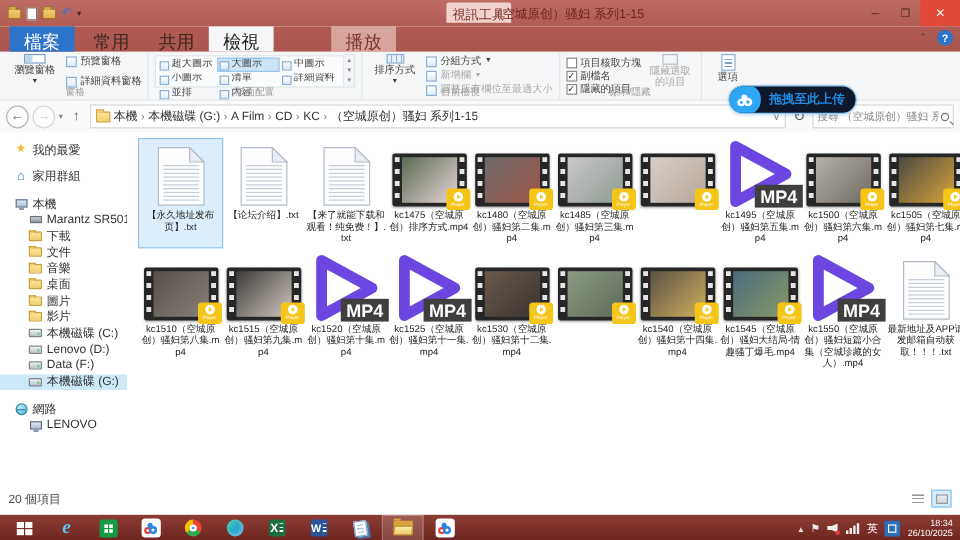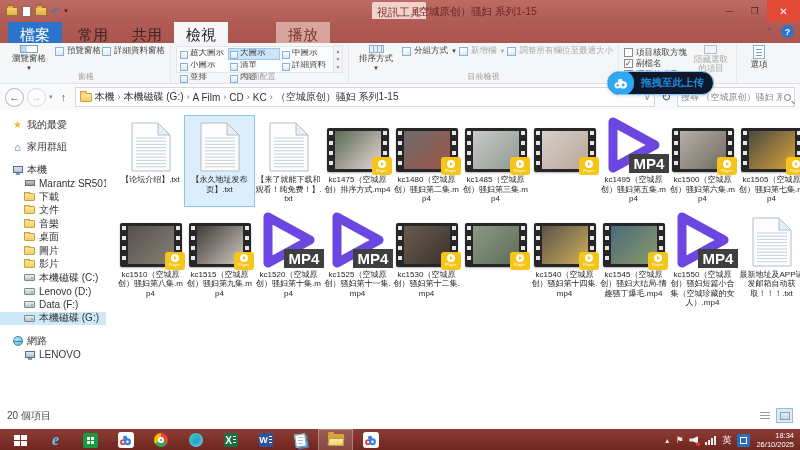--- a/index.html
+++ b/index.html
@@ -30,21 +30,21 @@
   .tabrow-right{position:absolute;right:6px;top:3px;display:flex;gap:8px;align-items:center}
   .rib-collapse{color:#5a4a48;font-size:9px}
   .rib-help{width:13px;height:13px;border-radius:50%;background:#2b74c9;color:#fff;font-size:9px;font-weight:bold;display:flex;align-items:center;justify-content:center}
 
   
   .ribbon{height:41px;background:#f5f6f7;border-bottom:1px solid #e0e2e5;display:flex;padding:1px 0 0 2px}
   .rgroup{position:relative;padding:1px 5px 10px;border-right:1px solid #e4e6e9;display:flex;gap:4px;flex-shrink:0}
   .rgl{position:absolute;bottom:1px;left:0;right:0;text-align:center;font-size:8px;color:#9a9a9a;white-space:nowrap}
   .rbig{display:flex;flex-direction:column;align-items:center;justify-content:flex-start;width:44px;font-size:8.5px;color:#3f3f3f;text-align:center;line-height:9px;gap:1px}
   .rbig.dis{color:#a8a8a8}
-  .rcol{display:flex;flex-direction:row;justify-content:space-between;gap:1px;padding-top:1px}
+  .rcol{display:flex;flex-direction:column;justify-content:space-between;gap:1px;padding-top:1px}
   .rsm{display:flex;align-items:center;gap:3px;font-size:8.5px;color:#3f3f3f;height:10px;white-space:nowrap}
   .rsm.dis{color:#ababab}
   .caret{font-size:6px;color:inherit}
   .ic-nav{width:18px;height:13px;border:1px solid #7aa0c8;background:#fff;position:relative}
   .ic-nav::before{content:"";position:absolute;left:0;top:0;bottom:0;width:6px;background:#bcd8f0}
   .ic-sm{width:9px;height:9px;border:1px solid #8ab0d8;background:linear-gradient(#fff,#dceaf8);flex-shrink:0}
   .ic-sort{width:15px;height:13px;border:1px solid #8ab0d8;background:repeating-linear-gradient(90deg,#e8f1fa 0 3px,#8ab0d8 3px 4px)}
   .ic-page{width:13px;height:15px;background:#f2f4f6;border:1px solid #b8bec6}
   .ic-opt{width:12px;height:14px;background:#fff;border:1px solid #8ab0d8;position:relative}
   .ic-opt::before{content:"";position:absolute;left:2px;right:2px;top:3px;height:8px;background:repeating-linear-gradient(#7aa0c8 0 1px,transparent 1px 3px)}
@@ -452,61 +452,61 @@
         </div>
         <div class="snode child">
           <span class="si">
             <span class="si-comp"></span>
           </span>
           <span>LENOVO</span>
         </div>
       </div>
     <div class="content" id="content">
         <div class="frow">
-          <div class="tile">
+          <div class="tile sel">
       <div class="ficonbox">
               <svg width="40" height="50" viewBox="0 0 40 50" style="margin-bottom:2px">
   <path d="M1 1 h26 l12 12 v36 h-38 z" fill="#fdfdfe" stroke="#b2bcc8"></path>
   <path d="M27 1 l12 12 h-12 z" fill="#e9eef4" stroke="#b2bcc8"></path>
   <g stroke="#c6d0dc">
                   <line x1="5" y1="16" x2="35" y2="16"></line>
                   <line x1="5" y1="19.2" x2="35" y2="19.2"></line>
                   <line x1="5" y1="22.4" x2="35" y2="22.4"></line>
                   <line x1="5" y1="25.6" x2="35" y2="25.6"></line>
                   <line x1="5" y1="28.8" x2="35" y2="28.8"></line>
                   <line x1="5" y1="32" x2="35" y2="32"></line>
                   <line x1="5" y1="35.2" x2="35" y2="35.2"></line>
                   <line x1="5" y1="38.400000000000006" x2="35" y2="38.400000000000006"></line>
                   <line x1="5" y1="41.6" x2="35" y2="41.6"></line>
                   <line x1="5" y1="44.8" x2="35" y2="44.8"></line>
                 </g>
               </svg>
             </div>
-      <div class="fname">【论坛介绍】.txt</div>
-          </div>
-          <div class="tile sel">
+      <div class="fname">【永久地址发布页】.txt</div>
+          </div>
+          <div class="tile">
       <div class="ficonbox">
               <svg width="40" height="50" viewBox="0 0 40 50" style="margin-bottom:2px">
   <path d="M1 1 h26 l12 12 v36 h-38 z" fill="#fdfdfe" stroke="#b2bcc8"></path>
   <path d="M27 1 l12 12 h-12 z" fill="#e9eef4" stroke="#b2bcc8"></path>
   <g stroke="#c6d0dc">
                   <line x1="5" y1="16" x2="35" y2="16"></line>
                   <line x1="5" y1="19.2" x2="35" y2="19.2"></line>
                   <line x1="5" y1="22.4" x2="35" y2="22.4"></line>
                   <line x1="5" y1="25.6" x2="35" y2="25.6"></line>
                   <line x1="5" y1="28.8" x2="35" y2="28.8"></line>
                   <line x1="5" y1="32" x2="35" y2="32"></line>
                   <line x1="5" y1="35.2" x2="35" y2="35.2"></line>
                   <line x1="5" y1="38.400000000000006" x2="35" y2="38.400000000000006"></line>
                   <line x1="5" y1="41.6" x2="35" y2="41.6"></line>
                   <line x1="5" y1="44.8" x2="35" y2="44.8"></line>
                 </g>
               </svg>
             </div>
-      <div class="fname">【永久地址发布页】.txt</div>
+      <div class="fname">【论坛介绍】.txt</div>
           </div>
           <div class="tile">
       <div class="ficonbox">
               <svg width="40" height="50" viewBox="0 0 40 50" style="margin-bottom:2px">
   <path d="M1 1 h26 l12 12 v36 h-38 z" fill="#fdfdfe" stroke="#b2bcc8"></path>
   <path d="M27 1 l12 12 h-12 z" fill="#e9eef4" stroke="#b2bcc8"></path>
   <g stroke="#c6d0dc">
                   <line x1="5" y1="16" x2="35" y2="16"></line>
                   <line x1="5" y1="19.2" x2="35" y2="19.2"></line>
                   <line x1="5" y1="22.4" x2="35" y2="22.4"></line>

